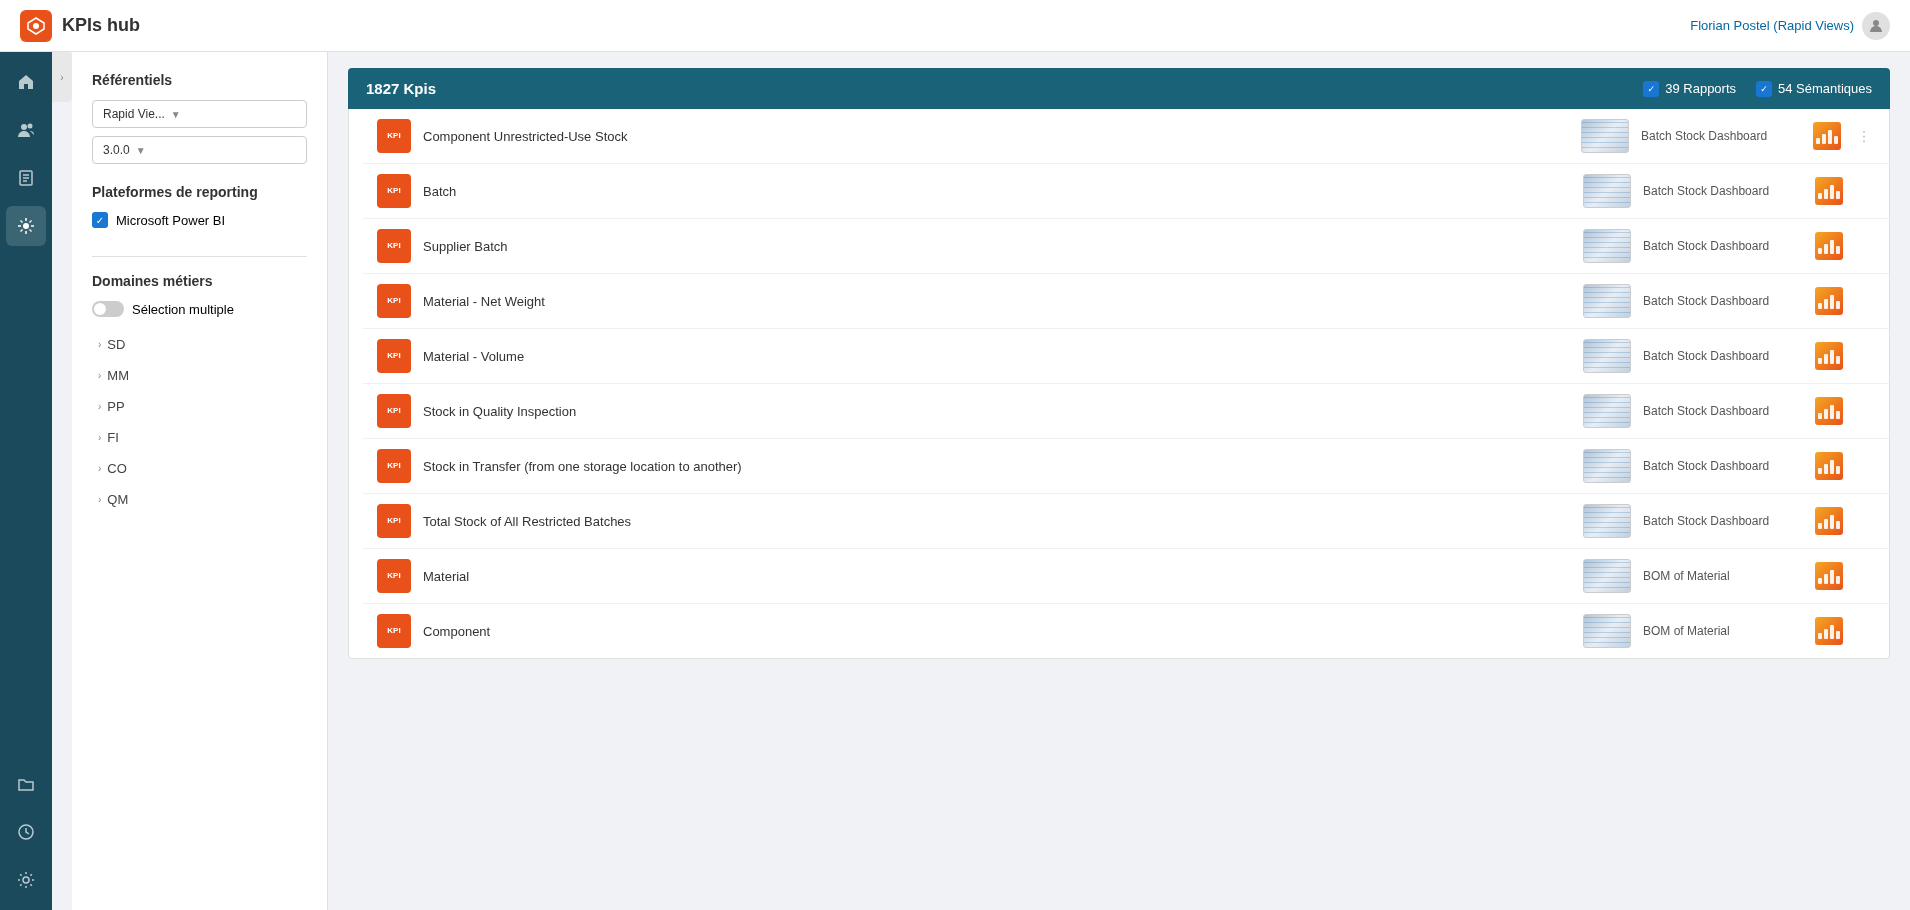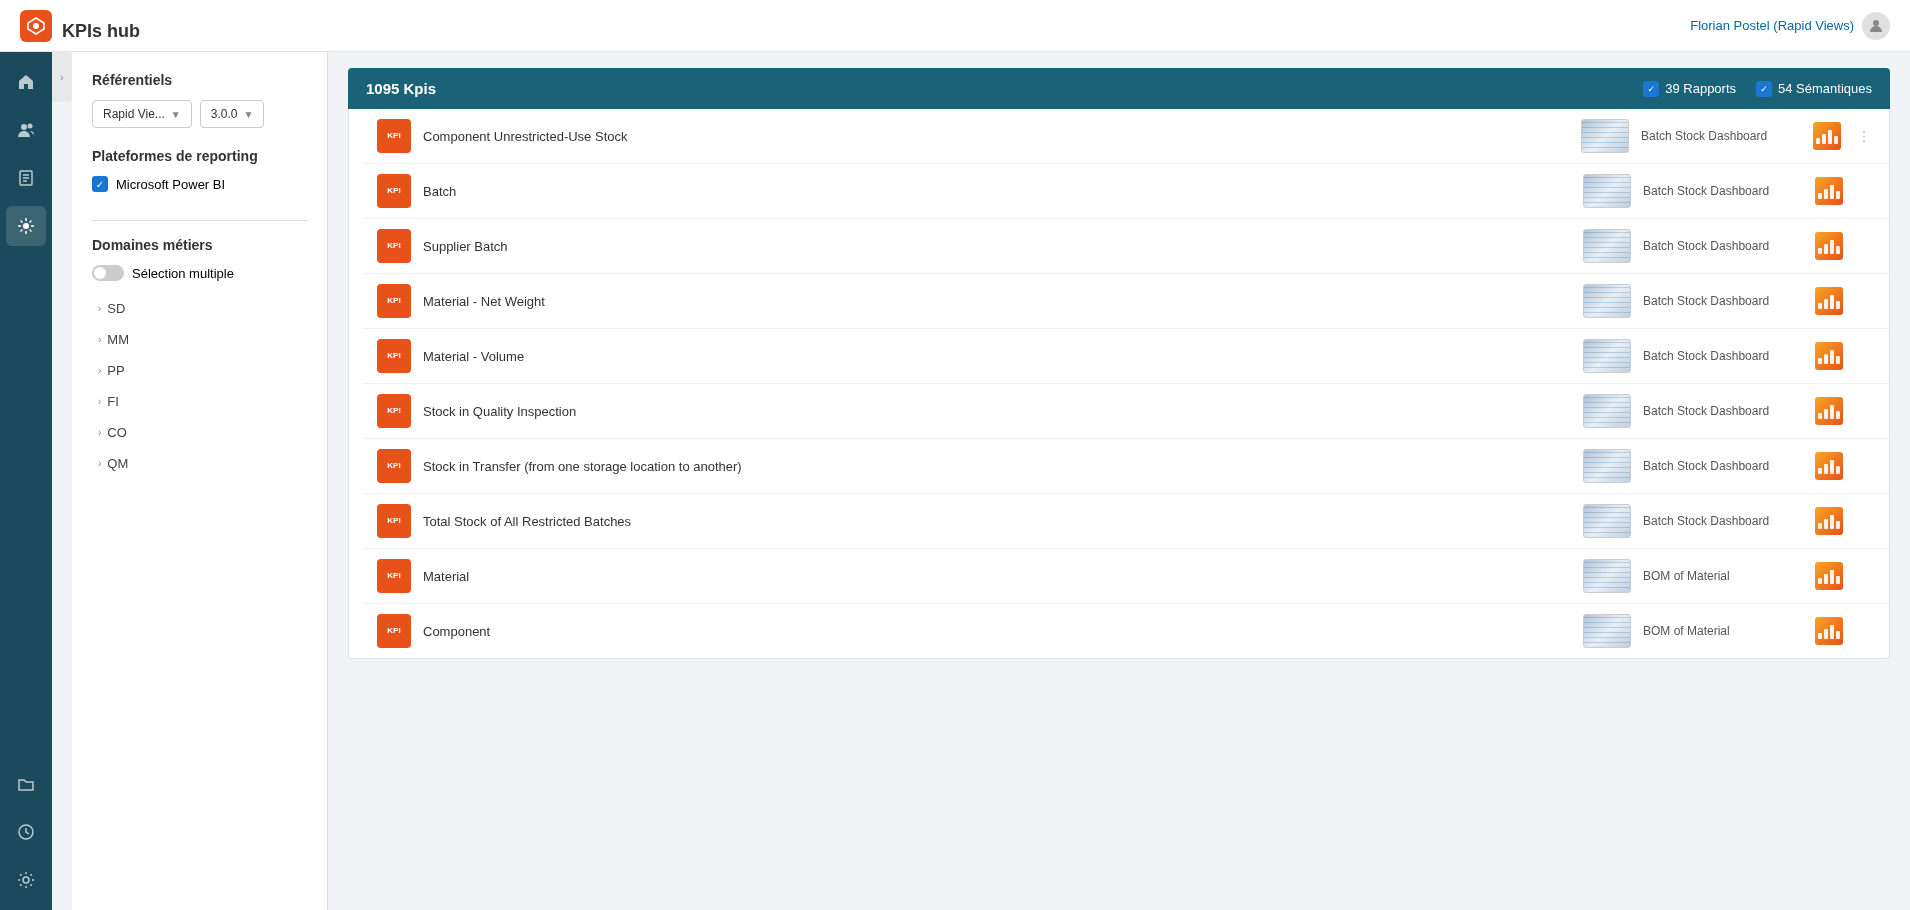--- a/index.html
+++ b/index.html
@@ -9,21 +9,21 @@
     .top-nav {
       background: #fff;
       height: 52px;
       display: flex;
       align-items: center;
       justify-content: space-between;
       padding: 0 20px;
       border-bottom: 1px solid #e0e0e0;
       flex-shrink: 0;
     }
-    .top-nav-left { display: flex; align-items: flex-end; gap: 10px; }
+    .top-nav-left { display: flex; align-items: center; gap: 10px; }
     .top-nav-logo { width: 32px; height: 32px; background: #e8511a; border-radius: 6px; display: flex; align-items: center; justify-content: center; color: white; font-weight: bold; font-size: 14px; }
     .top-nav-title { font-size: 18px; font-weight: 600; color: #333; }
     .top-nav-right { display: flex; align-items: center; gap: 8px; color: #0369a1; font-size: 13px; }
     .user-icon { width: 28px; height: 28px; border-radius: 50%; background: #e0e0e0; display: flex; align-items: center; justify-content: center; }
 
     
     .main-layout { display: flex; flex: 1; overflow: hidden; }
 
     
     .sidebar-icons {
@@ -73,21 +73,21 @@
     
     .left-panel {
       width: 256px;
       background: #fff;
       border-right: 1px solid #e0e0e0;
       padding: 20px;
       overflow-y: auto;
       flex-shrink: 0;
     }
     .section-title { font-size: 14px; font-weight: 600; color: #333; margin-bottom: 12px; }
-    .filter-row { display: flex; gap: 8px; margin-bottom: 20px; }
+    .filter-row { display: flex; gap: 8px; margin-bottom: 20px; flex-direction: column; }
     .dropdown-btn {
       display: flex; align-items: center; gap: 6px;
       border: 1px solid #ccc; border-radius: 4px;
       padding: 6px 10px; background: #fff; cursor: pointer;
       font-size: 12px; color: #333;
     }
     .dropdown-btn .chevron { color: #888; font-size: 10px; }
 
     .platform-section { margin-bottom: 28px; }
     .checkbox-row { display: flex; align-items: center; gap: 8px; }
@@ -336,21 +336,21 @@
             <span>QM</span>
           </div>
         </div>
     </div>
   </div>
 
   <div class="content-area">
 
 
     <div class="kpis-header">
-      <span class="kpis-count">1095 Kpis</span>
+      <span class="kpis-count">1827 Kpis</span>
       <div class="kpis-meta">
         <div class="kpis-badge">
           <div class="kpis-badge-check">✓</div>
           <span>39 Rapports</span>
         </div>
         <div class="kpis-badge">
           <div class="kpis-badge-check">✓</div>
           <span>54 Sémantiques</span>
         </div>
       </div>

